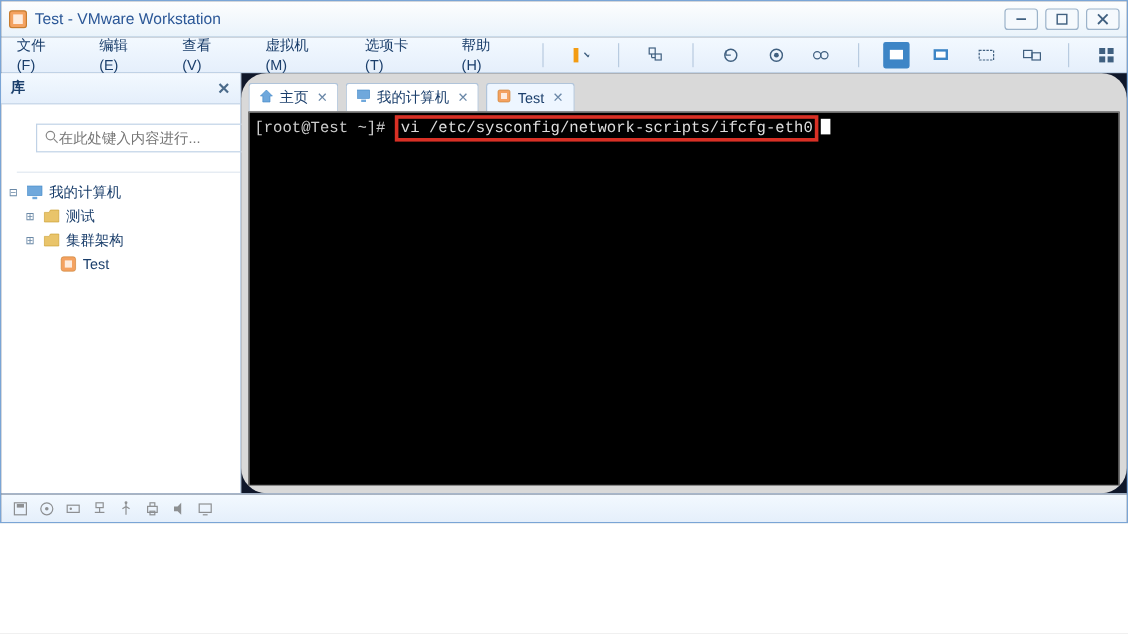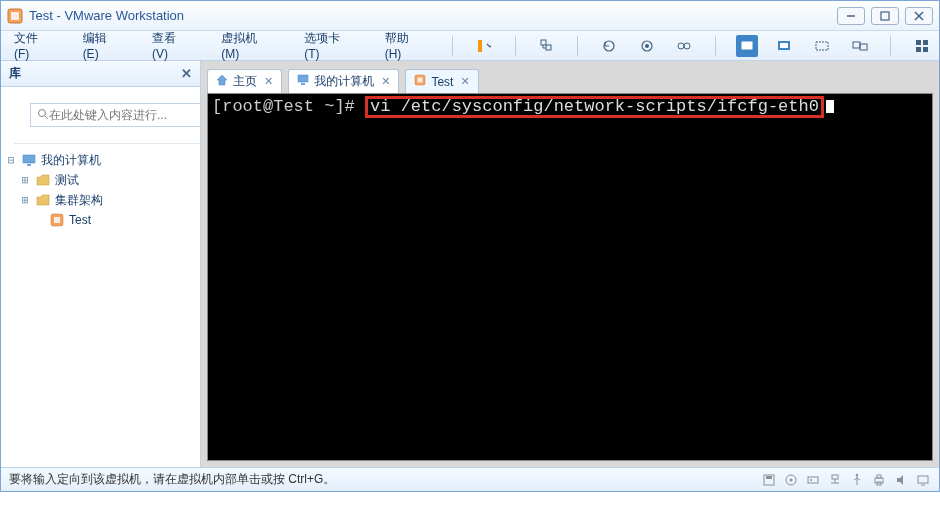--- a/index.html
+++ b/index.html
@@ -1,17 +1,17 @@
 <!DOCTYPE html>
 <html><head>
 <meta charset="utf-8">
 <style>
 * { box-sizing: border-box; margin: 0; padding: 0; }
 body { font-family: "Microsoft YaHei", Tahoma, sans-serif; font-size: 12px; background: #fff; }
-.window { width: 940px; height: 492px; border: 1px solid #7aa5d6; background: #0f172a; display: flex; flex-direction: column; }
+.window { width: 940px; height: 436px; border: 1px solid #7aa5d6; background: #0f172a; display: flex; flex-direction: column; }
 .titlebar { height: 30px; background: linear-gradient(#fdfefe,#eaf3fb); border-bottom: 1px solid #c9dae9; display: flex; align-items: center; padding: 0 6px; }
 .titlebar .app-icon { width: 16px; height: 16px; margin-right: 6px; }
 .titlebar .title { color: #2b5797; font-size: 13px; flex: 1; }
 .win-btns { display: flex; gap: 6px; }
 .win-btn { width: 28px; height: 18px; border: 1px solid #9cb3ca; border-radius: 3px; background: #f5f9fd; display: flex; align-items: center; justify-content: center; font-size: 11px; color: #4a6; cursor: pointer; }
 .win-btn.close { color: #336; }
 .menubar { height: 30px; background: linear-gradient(#f3f9ff,#e5effb); border-bottom: 1px solid #c0d2e6; display: flex; align-items: center; padding: 0 6px; gap: 16px; }
 .menu-item { padding: 4px 7px; color: #1a3e6b; cursor: pointer; }
 .tb-sep { width: 1px; height: 20px; background: #b8cbe0; margin: 0 4px; }
 .tb-btn { width: 22px; height: 22px; display: flex; align-items: center; justify-content: center; cursor: pointer; border-radius: 2px; }
@@ -24,26 +24,26 @@
 .search-row { padding: 16px; border-bottom: 1px solid #e0e8f0; display: flex; align-items: center; margin-left: 13px; }
 .search-box { flex: 1; height: 24px; border: 1px solid #c0d2e6; display: flex; align-items: center; padding: 0 6px; color: #888; }
 .search-box input { border: none; outline: none; flex: 1; font-size: 12px; color: #555; background: transparent; }
 .search-box .dd { margin-left: 4px; color: #555; font-size: 10px; }
 .tree { padding: 6px 4px; flex: 1; overflow: auto; }
 .tree-item { display: flex; align-items: center; height: 20px; color: #1a3e6b; cursor: pointer; white-space: nowrap; }
 .tree-item .tw { width: 12px; text-align: center; color: #6a88a6; font-size: 9px; }
 .tree-item .icon { width: 16px; height: 16px; margin: 0 4px; display: flex; align-items: center; justify-content: center; }
 .indent-1 { padding-left: 14px; }
 .indent-2 { padding-left: 28px; }
-.main { flex: 1; display: flex; flex-direction: column; background: #d9d9d9; padding: 6px; min-width: 0; }
+.main { flex: 1; display: flex; flex-direction: column; background: #d9d9d9; padding: 6px; min-width: 0; border-radius: 21px; }
 .tabs-row { height: 26px; display: flex; gap: 6px; align-items: flex-end; }
 .tab { height: 24px; background: #fff; border: 1px solid #b0c4da; border-bottom: none; border-radius: 3px 3px 0 0; display: flex; align-items: center; padding: 0 8px; gap: 5px; color: #1a3e6b; cursor: pointer; }
 .tab .x { color: #6b88a8; font-size: 11px; margin-left: 2px; }
 .tab.active { background: #eef6ff; }
-.terminal-wrap { flex: 1; background: #000; border: 1px solid #888; position: relative; font-family: "Courier New", monospace; font-size: 17px; color: #ddd; padding: 2px 4px; overflow: hidden; }
+.terminal-wrap { flex: 1; background: #000; border: 1px solid #888; position: relative; font-family: "Courier New", monospace; font-size: 13px; color: #ddd; padding: 2px 4px; overflow: hidden; }
 .term-line { white-space: pre; line-height: 16px; }
 .prompt { color: #ccc; }
 .cmd-highlight { border: 3px solid #d93025; padding: 0 2px; display: inline-block; }
 .cursor { display:inline-block; width:8px; height:13px; background:#fff; vertical-align: -2px; margin-left: 2px; }
 .statusbar { height: 24px; border-top: 1px solid #c0d2e6; background: linear-gradient(#f3f9ff,#e5effb); display: flex; align-items: center; padding: 0 8px; color: #333; gap: 8px; }
 .statusbar .sb-text { flex: 1; }
 .sb-icons { display: flex; gap: 6px; }
 .sb-icon { width: 16px; height: 16px; display: flex; align-items: center; justify-content: center; opacity: .7; }
 .folder-icon { fill: #e9c46a; stroke: #c79b2a; stroke-width: .5; }
 .monitor-icon { fill: #6fa8dc; stroke: #3d85c6; stroke-width: .5; }
@@ -245,21 +245,20 @@
           <span class="x">✕</span>
         </div>
       </div>
       <div class="terminal-wrap">
         <div class="term-line"><span class="prompt">[root@Test ~]# </span><span class="cmd-highlight">vi /etc/sysconfig/network-scripts/ifcfg-eth0</span><span class="cursor"></span></div>
       </div>
     </div>
   </div>
 
   <div class="statusbar">
-    <span class="sb-text">要将输入定向到该虚拟机，请在虚拟机内部单击或按 Ctrl+G。</span>
     <div class="sb-icons">
       <span class="sb-icon">
           <svg width="14" height="14">
             <rect x="2" y="2" width="10" height="10" fill="none" stroke="#666"></rect>
             <rect x="4" y="3" width="6" height="3" fill="#666"></rect>
           </svg>
         </span>
       <span class="sb-icon">
           <svg width="14" height="14">
             <circle cx="7" cy="7" r="5" fill="none" stroke="#666"></circle>

